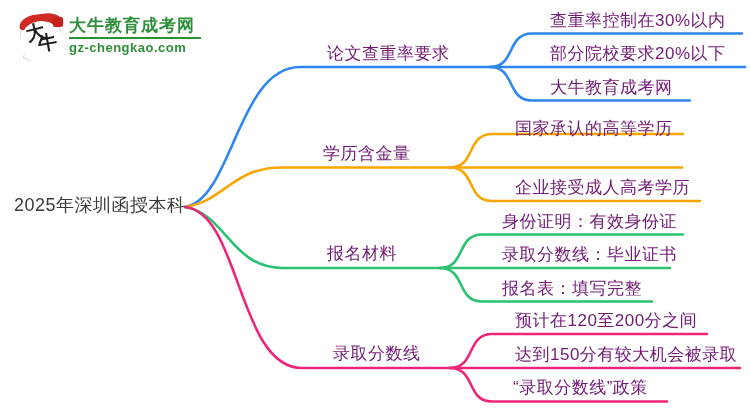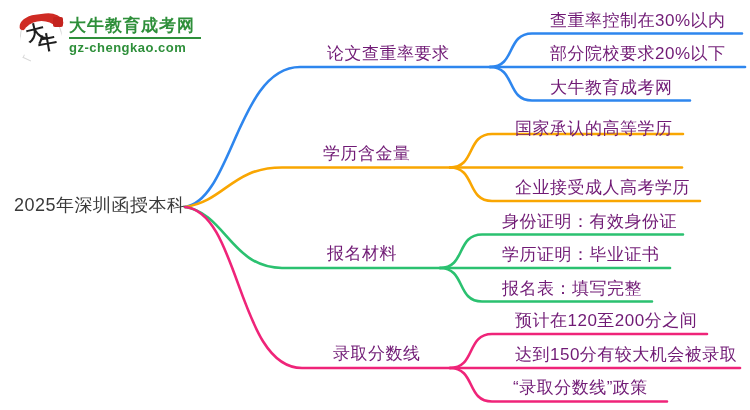--- a/index.html
+++ b/index.html
@@ -131,20 +131,20 @@
   <div class="node-label" style="left:333px; top:344px;">录取分数线</div>
 
   <div class="node-label" style="left:550px; top:10.5px;">查重率控制在30%以内</div>
   <div class="node-label" style="left:550px; top:44px;">部分院校要求20%以下</div>
   <div class="node-label" style="left:550px; top:77.5px;">大牛教育成考网</div>
 
   <div class="node-label" style="left:515px; top:111px;margin-top:8px;">国家承认的高等学历</div>
   <div class="node-label" style="left:515px; top:178px;">企业接受成人高考学历</div>
 
   <div class="node-label" style="left:502px; top:211.5px;">身份证明：有效身份证</div>
-  <div class="node-label" style="left:502px; top:245px;">学历证明：毕业证书</div>
+  <div class="node-label" style="left:502px; top:245px;">录取分数线：毕业证书</div>
   <div class="node-label" style="left:502px; top:278.5px;">报名表：填写完整</div>
 
   <div class="node-label" style="left:515px; top:310.5px;">预计在120至200分之间</div>
   <div class="node-label" style="left:515px; top:344.5px;">达到150分有较大机会被录取</div>
   <div class="node-label" style="left:513px; top:378px;">“录取分数线”政策</div>
 
 </div>
 
 </body></html>

